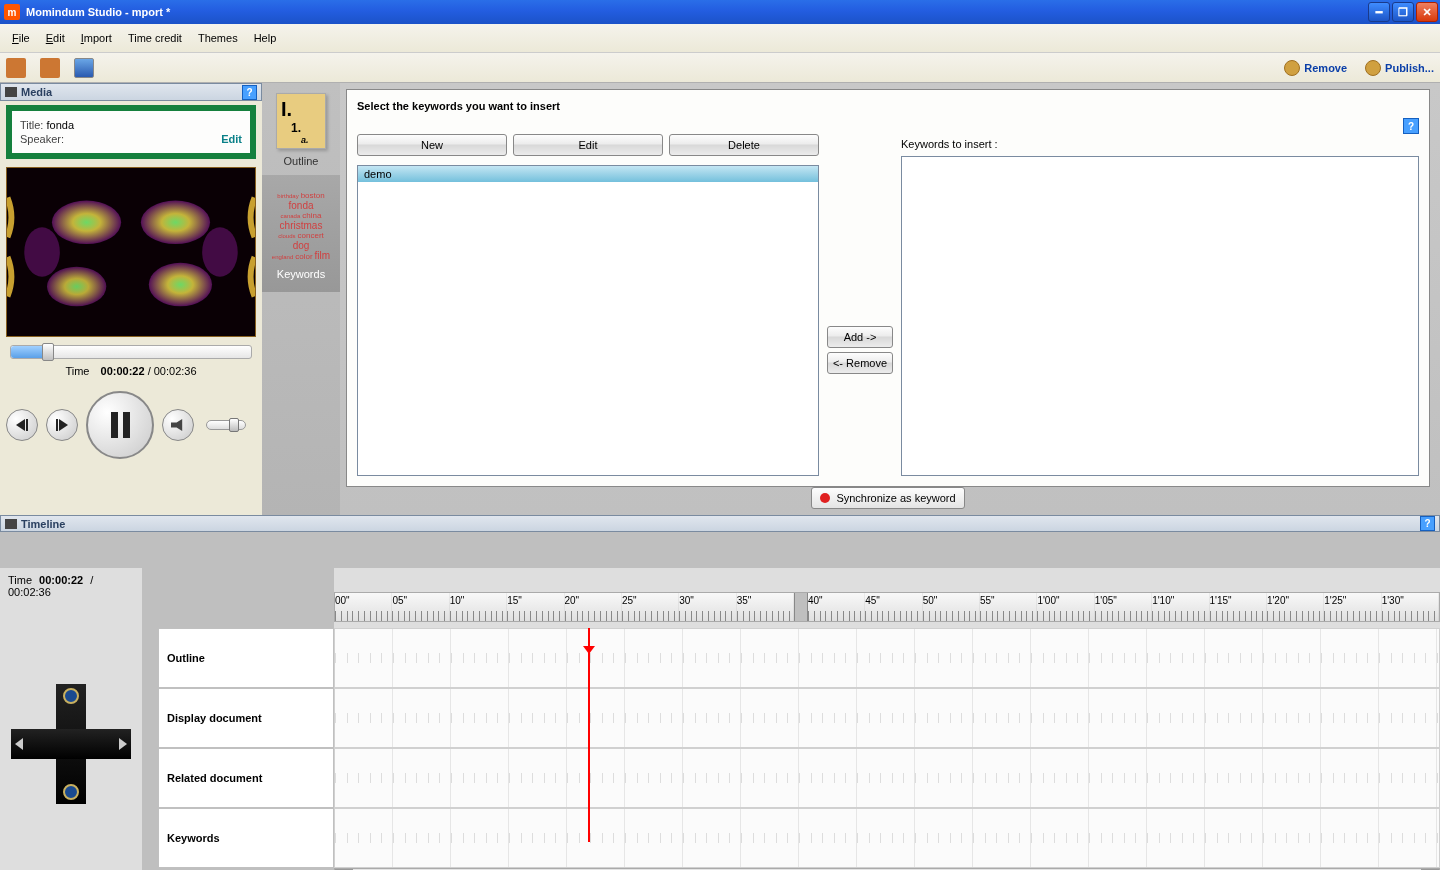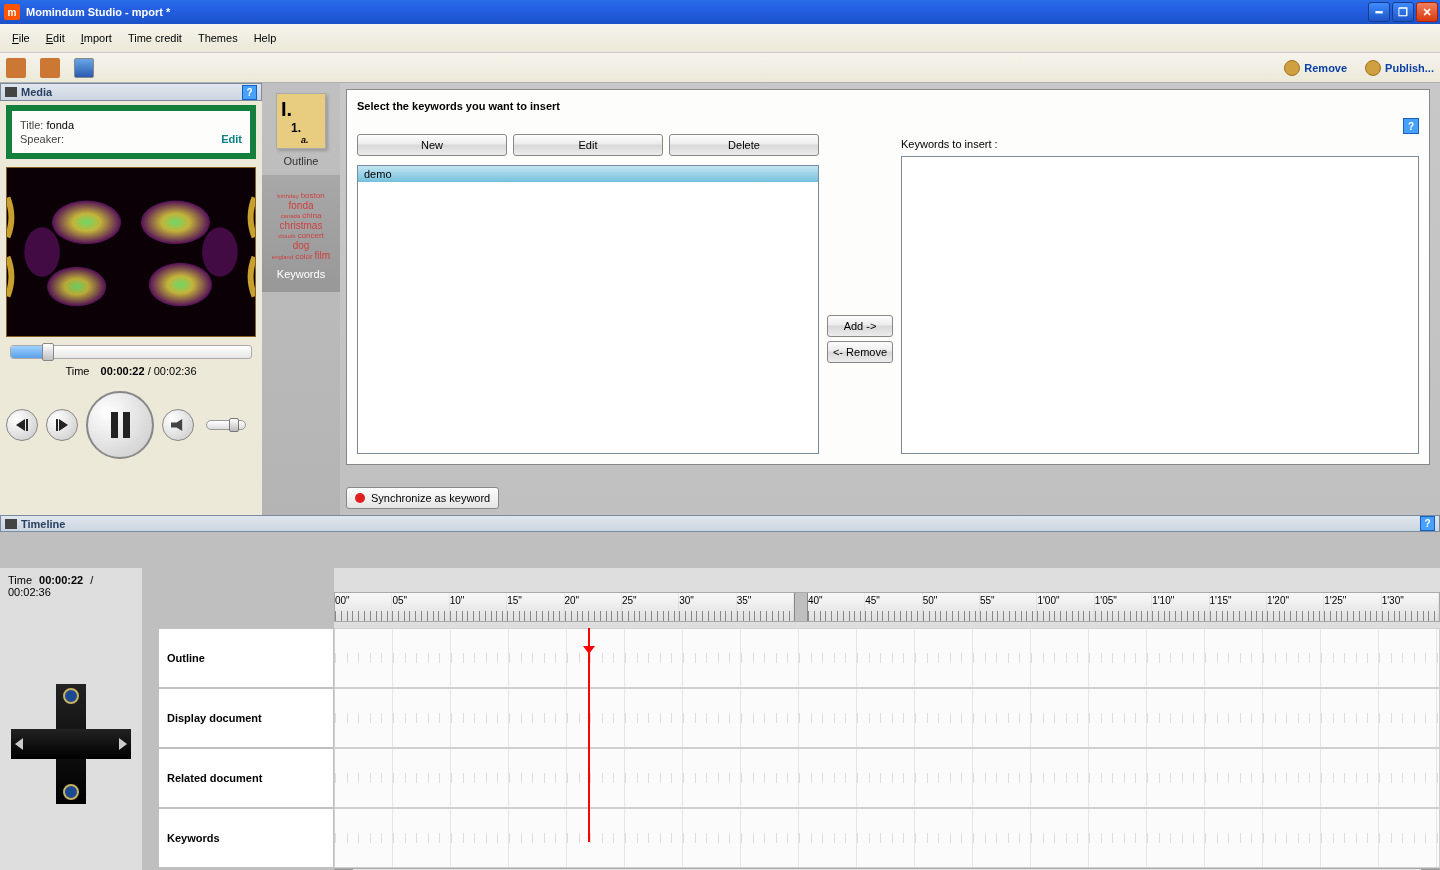--- a/index.html
+++ b/index.html
@@ -86,21 +86,21 @@
 .kw-list { width:462px; flex:1; border:1px solid #7a8ba0; background:#fff; overflow:hidden;}
 .kw-list .item { padding:2px 6px; }
 .kw-list .item.sel { background:linear-gradient(to bottom,#c4e6f3,#74c0dc); }
 .kw-mid { display:flex; flex-direction:column; justify-content:center; gap:4px; padding-top:90px;}
 .kw-mid .xp-btn { width:66px; height:22px;}
 .kw-right { flex:1; display:flex; flex-direction:column;}
 .kw-right .lbl { margin: 4px 0 6px;}
 .kw-insert { flex:1; border:1px solid #7a8ba0; background:#fff;}
 .help-badge { width:16px; height:16px; background:#48a0ff; color:#fff; display:flex; align-items:center; justify-content:center; font-weight:bold; border:1px solid #1560c0; font-size:10px; margin-left:auto;}
 .content-help { display:flex;}
-.sync-row { display:flex; justify-content:flex-start; padding-top:22px;}
+.sync-row { display:flex; justify-content:center; padding-top:0;}
 .sync-btn { height:22px; padding:0 8px; background:linear-gradient(to bottom,#fdfdfd,#e4e4e4); border:1px solid #888; border-radius:3px; display:flex; align-items:center; gap:6px;}
 .sync-btn .dot { width:10px; height:10px; border-radius:50%; background:#e02020;}
 
 
 .timeline-panel { height: 362px; background:#bfbfbf; display:flex; flex-direction:column;gap:36px;}
 .timeline-body { flex:1; display:flex;}
 .tl-left { width:142px; background:#dedede; display:flex; flex-direction:column; align-items:center; position:relative;}
 .tl-left .time-info { align-self:stretch; padding:6px 8px; background:#dedede;}
 .tl-left .time-info .cur { font-weight:bold; margin:0 4px;}
 .nav-pad { margin-top:80px; width:120px; height:120px; position:relative;}

